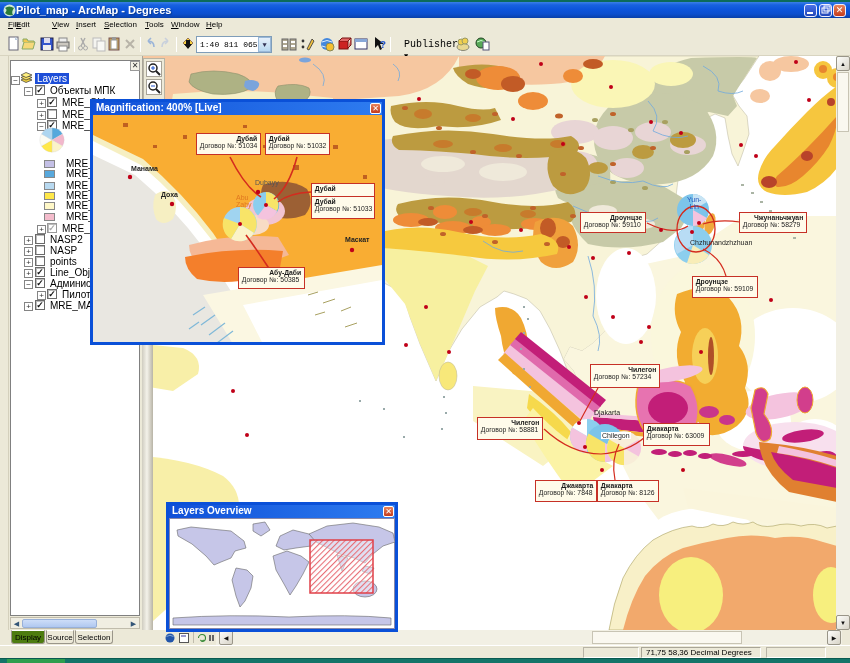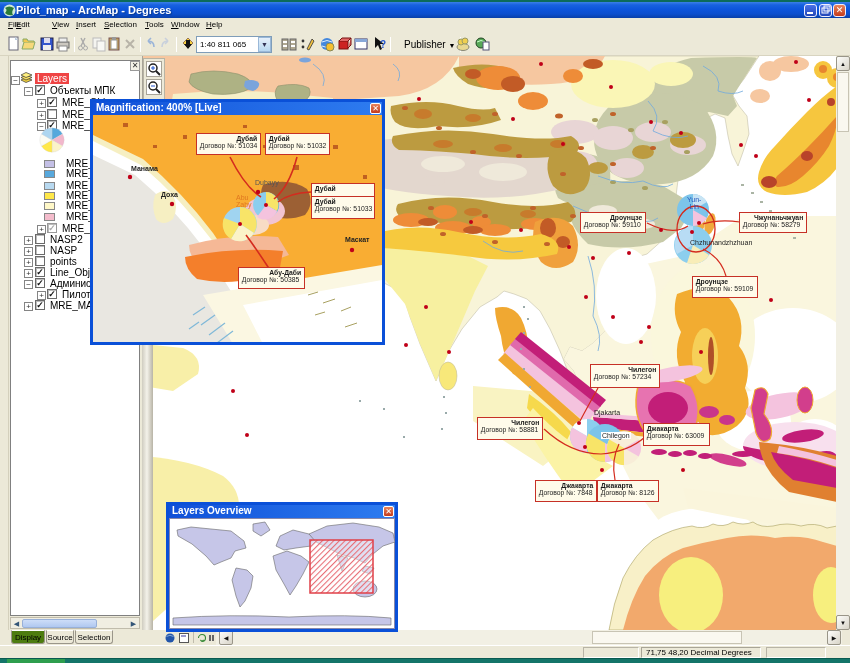--- a/index.html
+++ b/index.html
@@ -11,35 +11,35 @@
 border-top:2px solid #0C6B5C;}
 #titletext{position:absolute;left:16px;top:2px;color:#fff;font-weight:bold;font-size:11px;letter-spacing:0px;text-shadow:1px 1px 1px #0a3a90;}
 .winbtn{position:absolute;top:2px;width:13px;height:13px;border:1px solid #eef;border-radius:3px;font-size:9px;color:#fff;text-align:center;line-height:11px;}
 #btnmin{left:804px;background:linear-gradient(180deg,#4A72E8,#2347B8);}
 #btnres{left:819px;background:linear-gradient(180deg,#4A72E8,#2347B8);}
 #btncls{left:833px;background:linear-gradient(180deg,#E8845C,#C33B1D);}
 
 #menubar{position:absolute;left:0;top:18px;width:850px;height:15px;background:#ECE9D8;font-size:8px;color:#000;}
 #menubar span{position:absolute;top:2px;}
 
-#toolbar{position:absolute;left:0;top:33px;width:850px;height:23px;background:#ECE9D8;border-bottom:1px solid #d8d4c0;}
+#toolbar{position:absolute;left:0;top:33px;width:850px;height:23px;background:#ECE9D8;border-bottom:1px solid #d8d4c0;font-family:Liberation Mono, monospace;}
 .tbi{position:absolute;top:3px;width:16px;height:16px;font-size:11px;text-align:center;line-height:16px;}
 .tsep{position:absolute;top:4px;width:1px;height:15px;background:#c8c4b0;border-right:1px solid #fff;}
 #scalebox{position:absolute;left:196px;top:3px;width:76px;height:17px;background:#fff;border:1px solid #7F9DB9;font-size:8px;line-height:15px;padding-left:3px;}
 #scalearr{position:absolute;left:258px;top:4px;width:13px;height:15px;background:linear-gradient(180deg,#E6F0FA,#B8D8F0);border:1px solid #9ab8d8;font-size:7px;text-align:center;line-height:14px;color:#335;}
 #pubbtn{position:absolute;left:398px;top:3px;width:58px;height:18px;font-size:10px;padding-top:3px;padding-left:6px;color:#000;}
 
 #grip{position:absolute;left:0;top:56px;width:9px;height:574px;background:#ECE9D8;border-right:1px solid #d4d0bc;}
 #toc{position:absolute;left:9px;top:56px;width:133px;height:589px;background:#ECE9D8;}
 #tocinner{position:absolute;left:1px;top:4px;width:130px;height:556px;background:#fff;border:1px solid #808080;}
 #toc .row{position:absolute;font-size:10px;white-space:nowrap;color:#000;}
 .pm{position:absolute;width:9px;height:9px;border:1px solid #848484;background:#fff;font-size:8px;line-height:7px;text-align:center;color:#333;}
 .cb{position:absolute;width:10px;height:10px;border:1px solid #6a6a6a;background:#fff;font-size:9px;line-height:9px;text-align:center;font-weight:bold;color:#111;box-shadow:inset 1px 1px 0 #bbb;}
 .sw{position:absolute;width:11px;height:8px;border:1px solid #888;}
-#layersel{position:absolute;background:#ef4444;color:#fff;font-size:10px;padding:0 2px;}
+#layersel{position:absolute;background:#1d4ed8;color:#fff;font-size:10px;padding:0 2px;}
 #tocscroll{position:absolute;left:1px;top:561px;width:130px;height:12px;background:#F0EEE2;border:1px solid #c0bcac;}
 #tocthumb{position:absolute;left:11px;top:1px;width:75px;height:9px;background:linear-gradient(180deg,#CDDDF8,#B0C8F0);border:1px solid #98b0d8;border-radius:2px;}
 .tab{position:absolute;top:574px;height:14px;background:#ECE9D8;border:1px solid #9a968a;border-top:1px solid #fff;font-size:8px;text-align:center;padding-top:2px;border-radius:0 0 3px 3px;}
 
 #map{position:absolute;left:142px;top:56px;width:694px;height:574px;background:#fff;border-left:1px solid #a8a498;}
 #vsb{position:absolute;left:836px;top:56px;width:14px;height:574px;background:#F2F0E4;}
 #hsb{position:absolute;left:216px;top:630px;width:626px;height:15px;background:#F2F0E4;}
 .sbtn{position:absolute;background:linear-gradient(135deg,#FDFDFB,#D8D4C8);border:1px solid #999588;font-size:6px;text-align:center;color:#111;border-radius:2px;}
 #maptoolbar{position:absolute;left:143px;top:58px;width:22px;height:44px;background:#ECE9D8;border:1px solid #b8b4a4;}
 .magbtn{position:absolute;left:2px;width:16px;height:16px;border:1px solid #a8a498;background:#fff;font-size:10px;line-height:15px;text-align:center;}
@@ -587,21 +587,21 @@
 <svg style="position:absolute;left:55px;top:3px" width="10" height="10">
       <path d="M1.5,5 A3.5,3.5 0 1 1 5,8.5 M5,8.5 L3.4,7 M5,8.5 L6.6,7" stroke="#338833" fill="none" stroke-width="1.1"></path>
     </svg>
 <svg style="position:absolute;left:66px;top:4px" width="7" height="8">
       <rect x="1" y="1" width="2" height="6" fill="#666"></rect>
       <rect x="4" y="1" width="2" height="6" fill="#666"></rect>
     </svg>
 </div>
 <div id="statusbar">
     <div style="position:absolute;left:583px;top:1px;width:56px;height:11px;border:1px solid #b8b4a6;border-bottom-color:#fff;border-right-color:#fff"></div>
-    <div id="coordbox">71,75  48,20 Decimal Degrees</div>
+    <div id="coordbox">71,75  58,36 Decimal Degrees</div>
     <div style="position:absolute;left:766px;top:1px;width:60px;height:11px;border:1px solid #b8b4a6;border-bottom-color:#fff;border-right-color:#fff"></div>
   </div>
 <div id="tealstrip"></div>
 <div id="greenseg"></div>
 <div class="co" style="left:580px;top:212px;width:66px;height:21px">
     <div class="in">
       <b>Дроунцзе</b>
       <span>Договор №: 59110</span>
     </div>
   </div>

